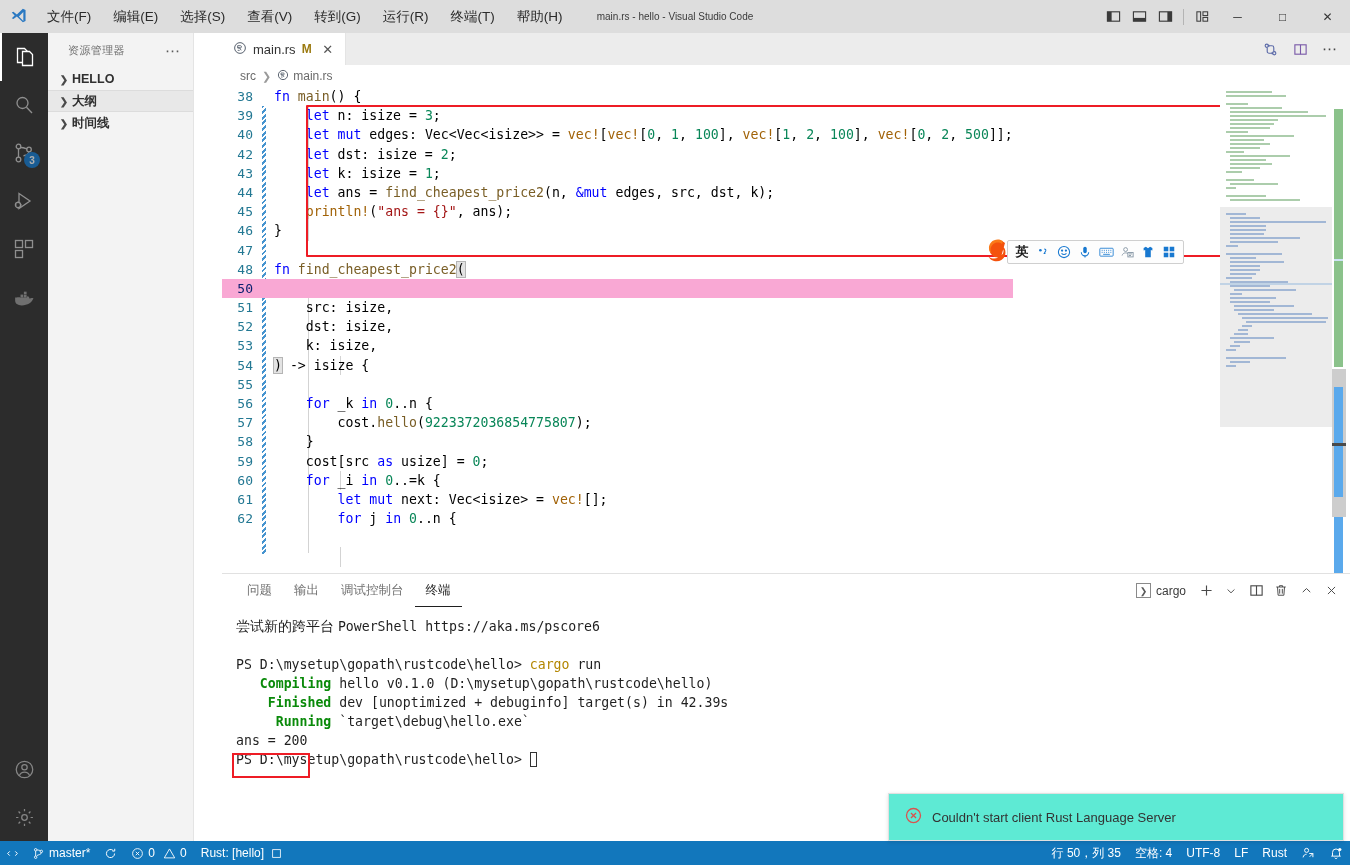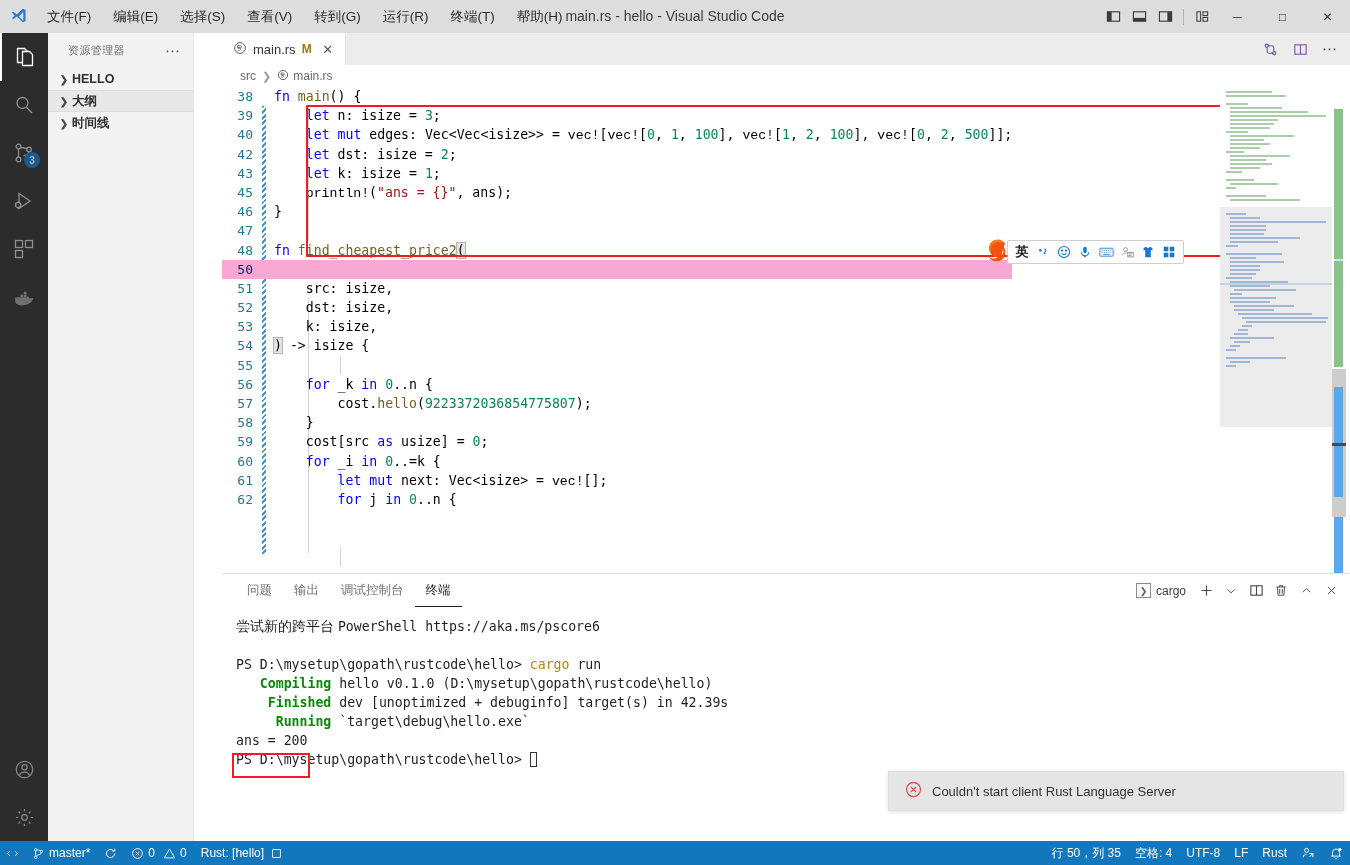--- a/index.html
+++ b/index.html
@@ -18,21 +18,21 @@
     background:#dddddd; display:flex; align-items:center;
     font-size:13px; color:#333;
   }
   .vscode-logo { width:36px; height:33px; display:flex; align-items:center; justify-content:center; }
   .menu { display:flex; align-items:center; height:33px; }
   .menu-item {
     padding:0 11px; height:33px; line-height:33px; font-size:13.5px; color:#2b2b2b;
     white-space:nowrap; cursor:default;
   }
   .win-title {
-    position:absolute; left:0; right:0; text-align:center; font-size:14px;
+    position:absolute; left:0; right:0; text-align:center; font-size:10px;
     color:#3b3b3b; pointer-events:none; line-height:33px;
   }
   .title-right { position:absolute; right:0; top:0; height:33px; display:flex; align-items:center; }
   .layout-btn { width:26px; height:33px; display:flex; align-items:center; justify-content:center; }
   .tb-divider { width:1px; height:16px; background:#b4b4b4; margin:0 5px; }
   .win-btn { width:45px; height:33px; display:flex; align-items:center; justify-content:center; font-size:12px; color:#333; }
 
   
   .activitybar {
     position:absolute; left:0; top:33px; width:48px; height:808px;
@@ -98,21 +98,21 @@
     width:40px; text-align:right; padding-right:9px; color:#237893; font-size:13px;
     font-family:"DejaVu Sans Mono", monospace; flex:none;
   }
   .guide { width:8px; flex:none; }
   .ctext { padding-left:4px; color:#000; }
   .crow.hlline { background:#f9a8d4; }
   .crow.hlline .lnum { color:#0b216f; }
 
   
   .kw   { color:#0000ff; }
-  .kw2  { color:#000000;font-family:Liberation Mono, monospace; }
+  .kw2  { color:#a16207; }
   .fn   { color:#795e26; }
   .num  { color:#098658; }
   .str  { color:#a31515; }
   .cursor-box { outline:1px solid #b5b5b5; background:#e3e3e3; }
 
   
   .iguide { position:absolute; width:1px; background:#d3d3d3; }
 
   
   .dirty {
@@ -178,22 +178,22 @@
     padding:10px 0 0 14px; line-height:19px; white-space:pre; overflow:hidden;
   }
   .t-green { color:#0a8a0a; font-weight:bold; }
   .t-yellow{ color:#b38600; }
   .t-cn { font-family:"Liberation Sans", sans-serif; font-size:14px; }
   .term-cursor { display:inline-block; width:7px; height:15px; border:1px solid #333; vertical-align:-3px; }
   .redbox2 { position:absolute; border:2px solid #ee1c25; pointer-events:none; }
 
   
   .notif {
-    position:absolute; left:888px; top:771px; width:456px; height:40px;
-    background:#e5e5e5; border:1px solid #e0e0e0; display:flex; align-items:center;
+    position:absolute; left:888px; top:793px; width:456px; height:48px;
+    background:#5eead4; border:1px solid #e0e0e0; display:flex; align-items:center;
     gap:10px; padding:0 16px; font-size:13px; color:#333; z-index:30;
     box-shadow:0 1px 4px rgba(0,0,0,.12);
   }
 
   
   .statusbar {
     position:absolute; left:0; bottom:0; width:1350px; height:24px;
     background:#1277bc; display:flex; align-items:center;
     color:#ffffff; font-size:12px;
   }
@@ -403,20 +403,21 @@
       <div class="iguide" style="left:118px;top:269px;height:19px;"></div>
       <div class="iguide" style="left:118px;top:384px;height:19px;"></div>
       <div class="iguide" style="left:118px;top:460px;height:20px;"></div>
 
       <div class="code-rows" id="code-rows">
           <div class="crow"><span class="lnum">38</span><span class="guide"></span><span class="ctext"><span class="kw">fn</span> <span class="fn">main</span>() {</span></div>
           <div class="crow"><span class="lnum">39</span><span class="guide"></span><span class="ctext">    <span class="kw">let</span> n: isize = <span class="num">3</span>;</span></div>
           <div class="crow"><span class="lnum">40</span><span class="guide"></span><span class="ctext">    <span class="kw">let</span> <span class="kw">mut</span> edges: Vec&lt;Vec&lt;isize&gt;&gt; = <span class="kw2">vec!</span>[<span class="kw2">vec!</span>[<span class="num">0</span>, <span class="num">1</span>, <span class="num">100</span>], <span class="kw2">vec!</span>[<span class="num">1</span>, <span class="num">2</span>, <span class="num">100</span>], <span class="kw2">vec!</span>[<span class="num">0</span>, <span class="num">2</span>, <span class="num">500</span>]];</span></div>
           <div class="crow"><span class="lnum">42</span><span class="guide"></span><span class="ctext">    <span class="kw">let</span> dst: isize = <span class="num">2</span>;</span></div>
           <div class="crow"><span class="lnum">43</span><span class="guide"></span><span class="ctext">    <span class="kw">let</span> k: isize = <span class="num">1</span>;</span></div>
+          <div class="crow"><span class="lnum">44</span><span class="guide"></span><span class="ctext">    <span class="kw">let</span> ans = <span class="fn">find_cheapest_price2</span>(n, <span class="kw">&amp;mut</span> edges, src, dst, k);</span></div>
           <div class="crow"><span class="lnum">45</span><span class="guide"></span><span class="ctext">    <span class="kw2">println!</span>(<span class="str">"ans = {}"</span>, ans);</span></div>
           <div class="crow"><span class="lnum">46</span><span class="guide"></span><span class="ctext">}</span></div>
           <div class="crow"><span class="lnum">47</span><span class="guide"></span><span class="ctext"></span></div>
           <div class="crow"><span class="lnum">48</span><span class="guide"></span><span class="ctext"><span class="kw">fn</span> <span class="fn">find_cheapest_price2</span><span class="cursor-box">(</span></span></div>
           <div class="crow hlline"><span class="lnum">50</span><span class="guide"></span></div>
           <div class="crow"><span class="lnum">51</span><span class="guide"></span><span class="ctext">    src: isize,</span></div>
           <div class="crow"><span class="lnum">52</span><span class="guide"></span><span class="ctext">    dst: isize,</span></div>
           <div class="crow"><span class="lnum">53</span><span class="guide"></span><span class="ctext">    k: isize,</span></div>
           <div class="crow"><span class="lnum">54</span><span class="guide"></span><span class="ctext"><span class="cursor-box">)</span> -&gt; isize {</span></div>
           <div class="crow"><span class="lnum">55</span><span class="guide"></span></div>

